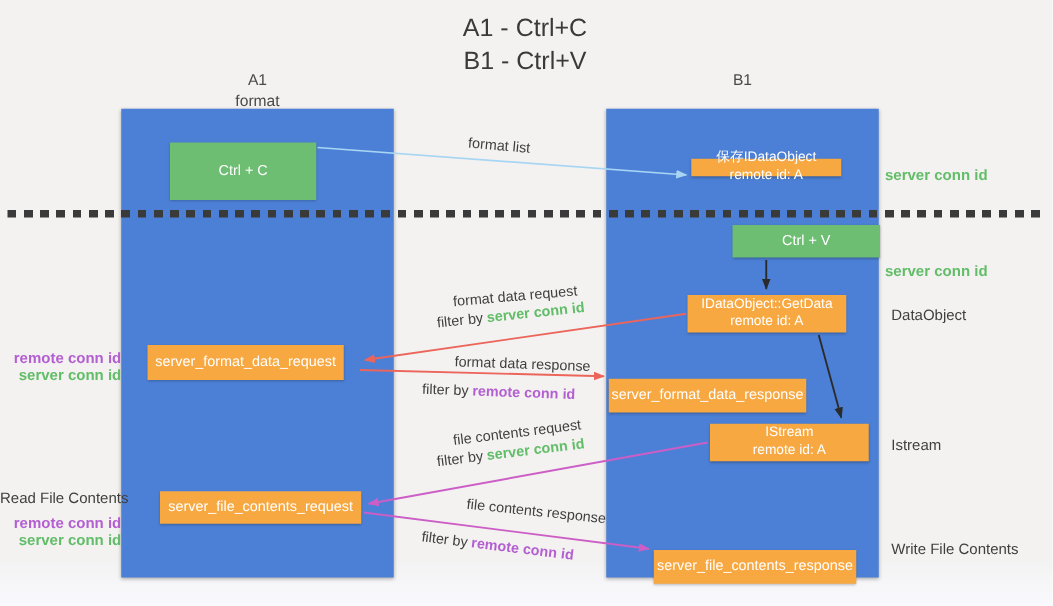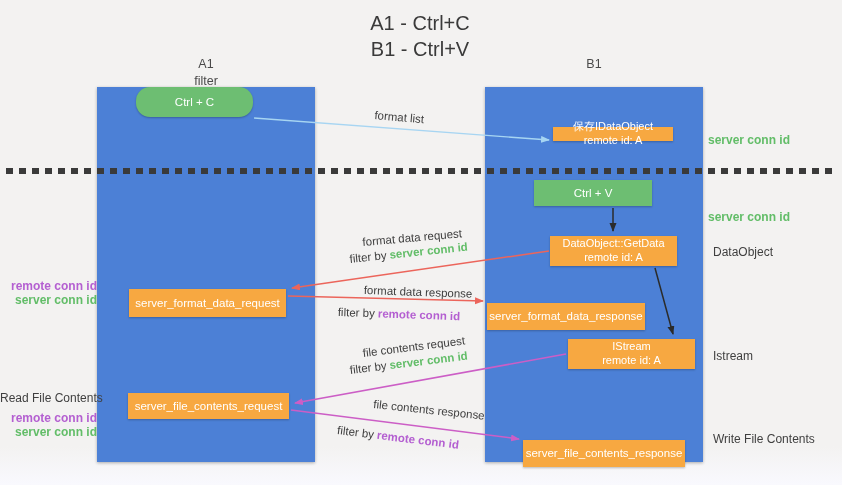--- a/index.html
+++ b/index.html
@@ -44,21 +44,21 @@
 </head>
 <body>
 
 <div class="abs title">
   <div>A1 - Ctrl+C</div>
   <div>B1 - Ctrl+V</div>
 </div>
 
 <div class="abs hdr" style="left:146px; top:56px;">
   <div>A1</div>
-  <div>filter</div>
+  <div>format</div>
 </div>
 <div class="abs hdr" style="left:534px; top:56px;">
   <div>B1</div>
 </div>
 
 <div class="abs lifeline" style="left:97px;"></div>
 <div class="abs lifeline" style="left:485px;"></div>
 
 <div class="abs dotted"></div>
 
@@ -79,35 +79,35 @@
   </defs>
   <line x1="254" y1="118" x2="549" y2="140" stroke="var(--arrow-blue,#a7d5f2)" stroke-width="1.4" marker-end="url(#m-blue)"></line>
   <line x1="613" y1="208" x2="613" y2="231" stroke="var(--arrow-black,#2b2b2b)" stroke-width="1.5" marker-end="url(#m-blk)"></line>
   <line x1="549" y1="251" x2="292" y2="288" stroke="var(--arrow-red,#ec655b)" stroke-width="1.5" marker-end="url(#m-red)"></line>
   <line x1="288" y1="296" x2="483" y2="301" stroke="var(--arrow-red,#ec655b)" stroke-width="1.5" marker-end="url(#m-red)"></line>
   <line x1="655" y1="268" x2="673" y2="334" stroke="var(--arrow-black,#2b2b2b)" stroke-width="1.5" marker-end="url(#m-blk)"></line>
   <line x1="566" y1="354" x2="295" y2="403" stroke="var(--arrow-magenta,#cc5ec6)" stroke-width="1.5" marker-end="url(#m-mag)"></line>
   <line x1="291" y1="410" x2="519" y2="439" stroke="var(--arrow-magenta,#cc5ec6)" stroke-width="1.5" marker-end="url(#m-mag)"></line>
 </svg>
 
-<div class="abs node green" style="left:136px; top:87px; width:117px; height:30px;border-radius:14px;">
+<div class="abs node green" style="left:136px; top:114px; width:117px; height:46px;">
   <div>Ctrl + C</div>
 </div>
 <div class="abs node orange" style="left:553px; top:127px; width:120px; height:14px; font-size:11px;text-align:right;">
   <div>保存IDataObject</div>
   <div>remote id: A</div>
 </div>
-<div class="abs node green" style="left:534px; top:180px; width:118px; height:26px;">
+<div class="abs node green" style="left:586px; top:180px; width:118px; height:26px;">
   <div>Ctrl + V</div>
 </div>
 <div class="abs node orange" style="left:550px; top:236px; width:127px; height:30px; font-size:11px;">
-  <div>DataObject::GetData</div>
+  <div>IDataObject::GetData</div>
   <div>remote id: A</div>
 </div>
-<div class="abs node orange" style="left:129px; top:276px; width:157px; height:28px;margin-top:13px;">
+<div class="abs node orange" style="left:118px; top:276px; width:157px; height:28px;">
   <div>server_format_data_request</div>
 </div>
 <div class="abs node orange" style="left:487px; top:303px; width:158px; height:27px;">
   <div>server_format_data_response</div>
 </div>
 <div class="abs node orange" style="left:568px; top:339px; width:127px; height:30px; font-size:11px;">
   <div>IStream</div>
   <div>remote id: A</div>
 </div>
 <div class="abs node orange" style="left:128px; top:393px; width:161px; height:26px;">

